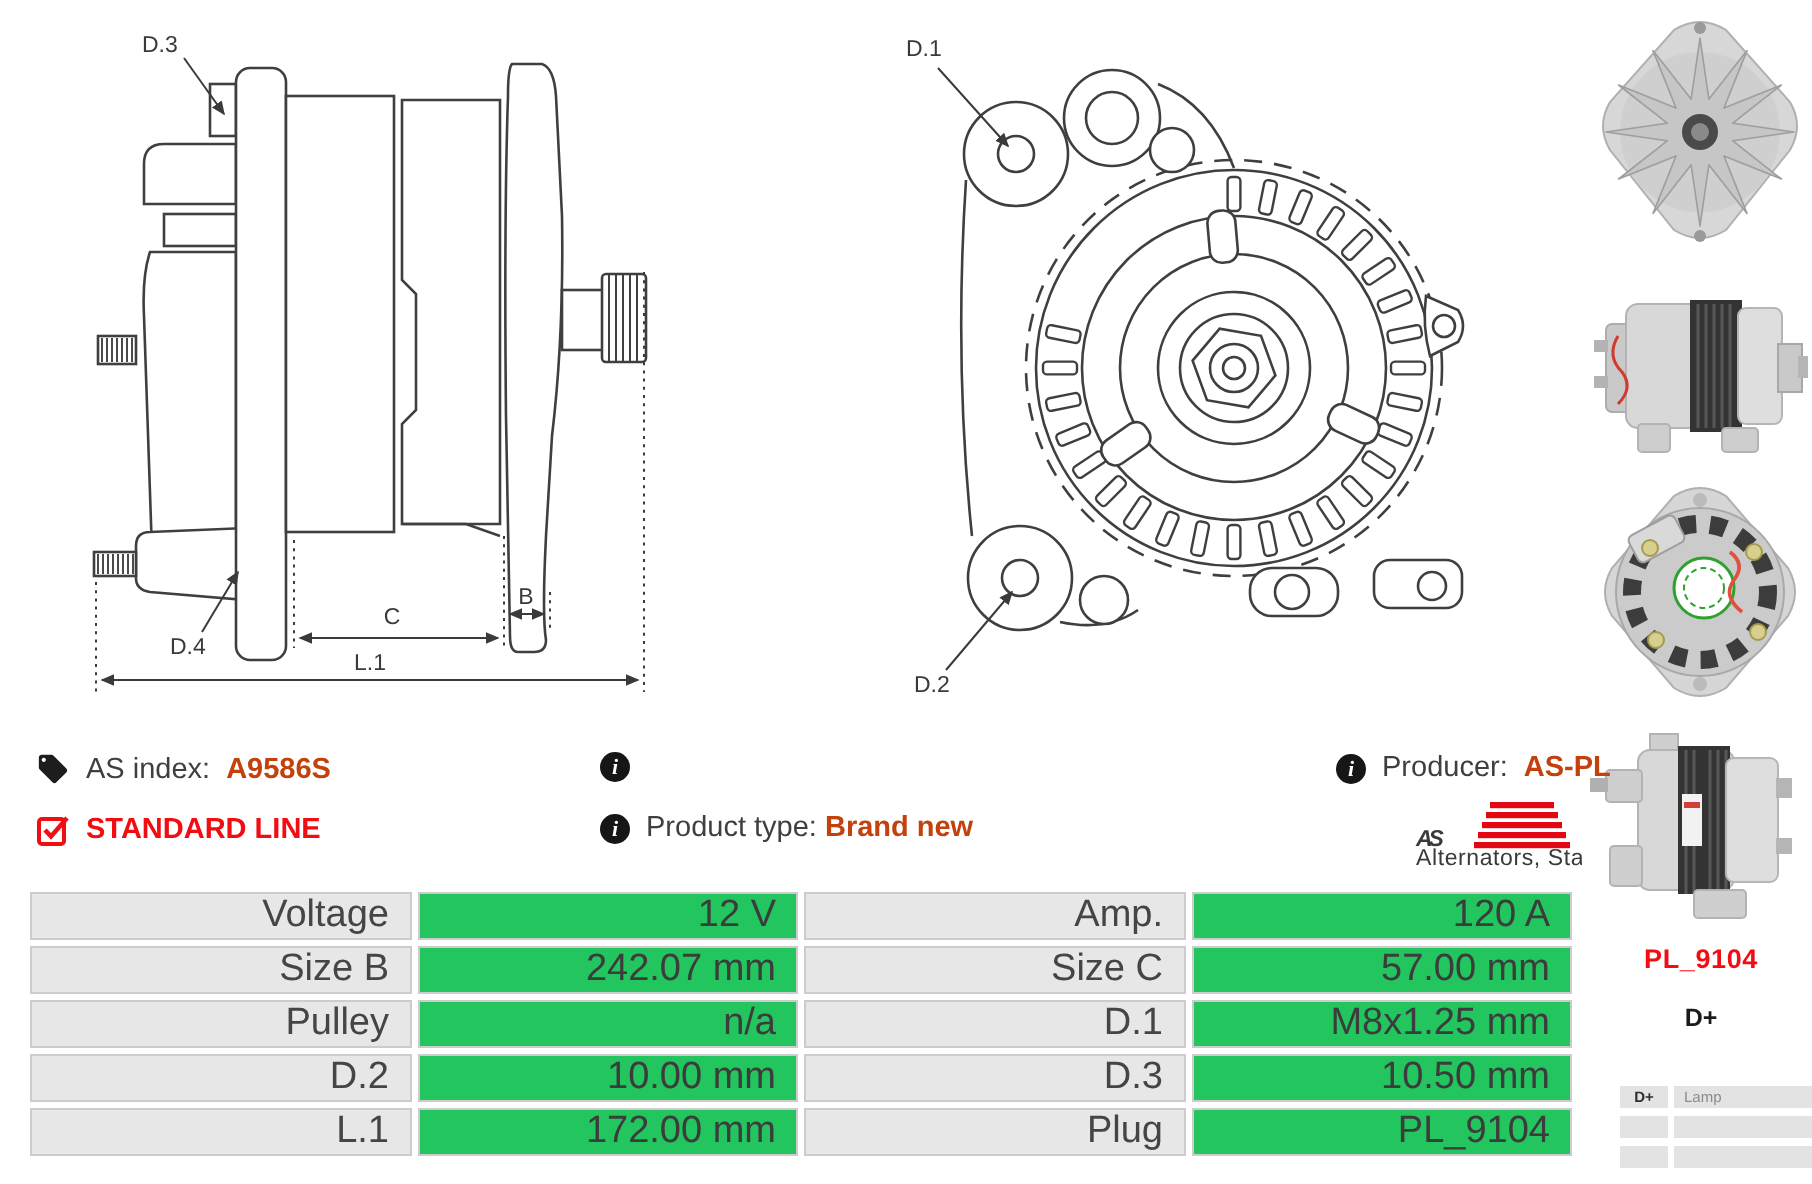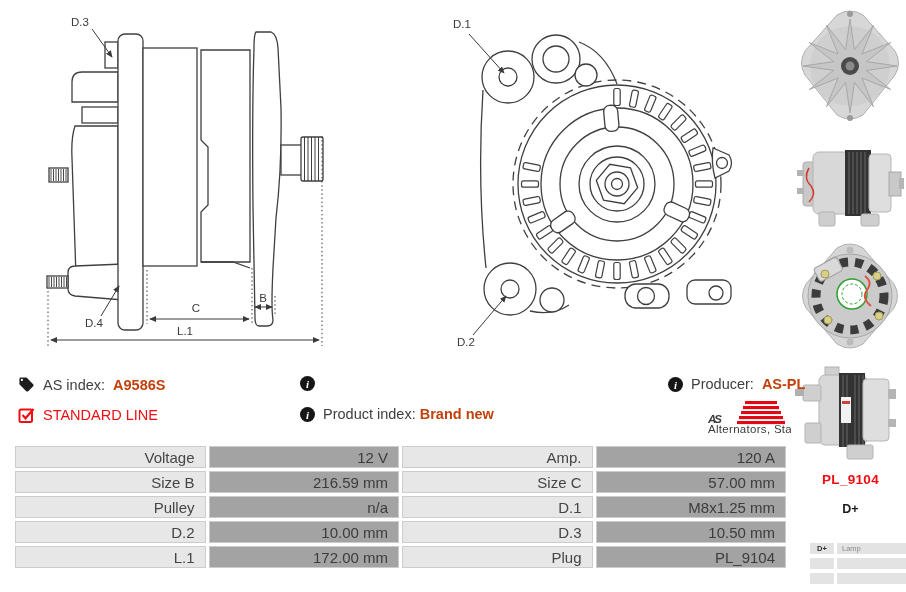--- a/index.html
+++ b/index.html
@@ -19,32 +19,32 @@
   
   svg text{font-family:"Liberation Sans",sans-serif;fill:#3a3a3a;font-size:11.5px}
   .tech{stroke:var(--line);fill:#fff;stroke-width:1.3}
   .tech-l{stroke:var(--line);fill:none;stroke-width:1.3}
   .dim{stroke:#3a3a3a;fill:none;stroke-width:1}
   .dot{stroke:#3a3a3a;fill:none;stroke-width:1;stroke-dasharray:1.5 2.6}
 
   
   .info-item{position:absolute;display:flex;align-items:flex-end;gap:8px;font-size:14.5px;color:#3f3f3f;white-space:nowrap}
   .info-item b{color:#c2410c}
-  .std-line{color:var(--red);font-weight:normal}
+  .std-line{color:var(--red);font-weight:bold}
   .info-ic{display:inline-flex;width:15px;height:15px;border-radius:50%;background:#161616;color:#fff;
     align-items:center;justify-content:center;font:bold italic 11px "Liberation Serif",serif;flex:0 0 auto}
 
   
   .as-logo{position:absolute;left:699px;top:397px;width:92px;height:38px}
 
   
   .spec-table{position:absolute;left:12px;top:443px;width:777px;border-collapse:separate;border-spacing:3px;table-layout:fixed}
-  .spec-table td{height:22px;font-size:15px;padding:0 10px;text-align:right;border:1px solid var(--cell-border);overflow:hidden}
+  .spec-table td{height:22px;font-size:19px;padding:0 10px;text-align:right;border:1px solid var(--cell-border);overflow:hidden}
   .spec-table td.lbl{background:var(--cell-bg);color:#454545}
-  .spec-table td.val{background:#a3a3a3;color:#3c3c3c}
+  .spec-table td.val{background:#22c55e;color:#3c3c3c}
 
   
   .photo{position:absolute;left:795px;width:111px;background:#fff}
   .plug-code{position:absolute;left:795px;top:472px;width:111px;text-align:center;
     color:var(--red);font-weight:bold;font-size:13.5px;letter-spacing:.3px}
   .plug-terminal{position:absolute;left:795px;top:502px;width:111px;text-align:center;
     color:#1b1b1b;font-weight:bold;font-size:12.5px}
   .pin-table{position:absolute;left:810px;top:543px}
   .pin-row{display:flex;gap:3px;margin-bottom:4px}
   .pin-cell{background:#e3e3e3;height:11px}
@@ -293,21 +293,21 @@
   </svg>
   <span class="std-line">STANDARD LINE</span>
 </div>
 
 <div class="info-item" style="left:300px;top:376px">
   <span class="info-ic">i</span>
 </div>
 
 <div class="info-item" style="left:300px;top:406px">
   <span class="info-ic">i</span>
-  <span><span>Product index:</span>
+  <span><span>Product type:</span>
   <b>Brand new</b></span>
 </div>
 
 <div class="info-item" style="left:668px;top:376px">
   <span class="info-ic">i</span>
   <span>Producer:</span>
   <b>AS-PL</b>
 </div>
 
 <svg class="as-logo" viewBox="0 0 92 38">
@@ -325,21 +325,21 @@
 <table class="spec-table">
   <tbody id="spec-tbody">
       <tr>
         <td class="lbl">Voltage</td>
         <td class="val">12 V</td>
         <td class="lbl">Amp.</td>
         <td class="val">120 A</td>
       </tr>
       <tr>
         <td class="lbl">Size B</td>
-        <td class="val">216.59 mm</td>
+        <td class="val">242.07 mm</td>
         <td class="lbl">Size C</td>
         <td class="val">57.00 mm</td>
       </tr>
       <tr>
         <td class="lbl">Pulley</td>
         <td class="val">n/a</td>
         <td class="lbl">D.1</td>
         <td class="val">M8x1.25 mm</td>
       </tr>
       <tr>

